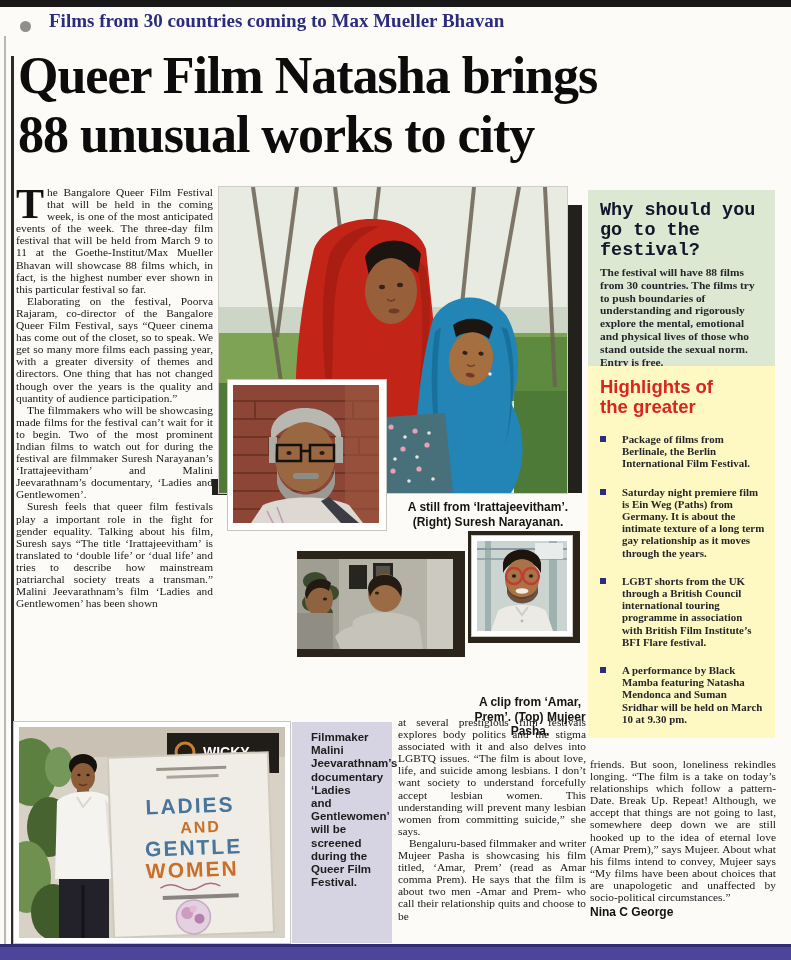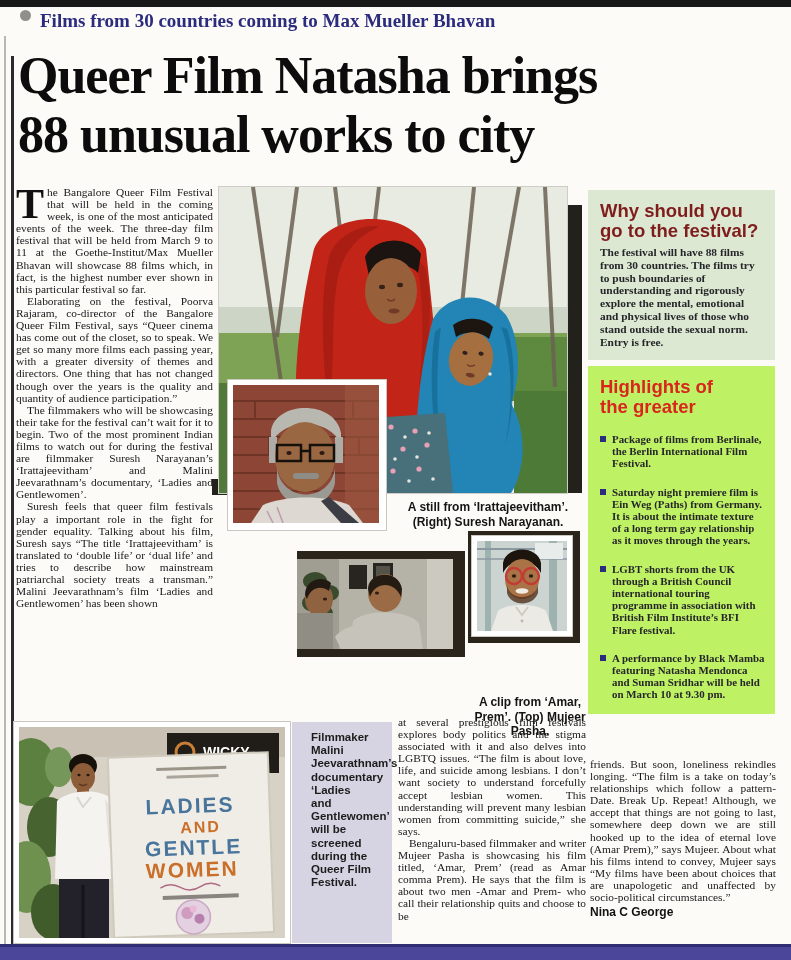--- a/index.html
+++ b/index.html
@@ -5,21 +5,21 @@
   html,body{margin:0;padding:0;background:#9a9a9a;}
   .page{position:relative;width:791px;height:960px;background:#fcfbf7;overflow:hidden;
         font-family:"Liberation Serif",serif;color:#1a1a1a;}
   .abs{position:absolute;}
   
   .topbar{left:0;top:0;width:791px;height:7px;background:#181818;}
   .thinrule{left:4px;top:36px;width:2px;height:908px;background:#b9b7b2;}
   .darkrule{left:11px;top:56px;width:3px;height:888px;background:#2b2b2b;}
   .footerbar{left:0;top:944px;width:791px;height:16px;border-top:3px solid #322d73;box-sizing:border-box;}
   
-  .kicker{left:20px;top:10px;width:740px;display:flex;align-items:flex-start;gap:9px;}
+  .kicker{left:20px;top:10px;width:740px;display:flex;align-items:flex-end;gap:18px;}
   .kicker .dot{width:11px;height:11px;border-radius:50%;background:#8f8f8c;flex:0 0 auto;}
   .kicker .ktext{font-weight:bold;font-size:19px;letter-spacing:0;color:#2c2c7e;font-family:"Liberation Serif",serif;}
   .headline{left:18px;top:46px;width:755px;font-weight:bold;font-size:52px;line-height:59px;
             letter-spacing:-1px;color:#0c0c0c;}
   
   .bodycol{text-align:justify;font-size:11.4px;line-height:12.1px;color:#17171a;}
   .bodycol p{margin:0;}
   .bodycol p.ind{text-indent:11px;}
   .dropcap{float:left;font-size:42px;line-height:34px;padding:1px 3px 0 0;font-weight:bold;color:#111;}
   .leftcol{left:16px;top:186px;width:197px;}
@@ -31,21 +31,21 @@
   .shadow{background:#23211b;}
   .whiteborder{box-sizing:border-box;border:5px solid #fff;outline:1px solid #c9c7c0;background:#fff;}
   .caption{font-family:"Liberation Sans",sans-serif;font-weight:bold;font-size:12px;line-height:14.5px;color:#141414;text-align:center;}
   
   .railbox{box-sizing:border-box;width:187px;padding:11px 10px 12px 12px;}
   .why{left:588px;top:190px;background:#dce8d2;}
   .hl{left:588px;top:366px;background:#f6e8c4;}
   .railtitle{font-family:"Liberation Sans",sans-serif;font-weight:bold;font-size:18.5px;line-height:20px;color:#d9251d;}
   .railbody{font-weight:bold;font-size:11.4px;line-height:12.8px;color:#26262a;text-align:left;margin-top:5px;}
   .hl ul{list-style:none;margin:7px 0 0 0;padding:0;}
-  .hl li{display:flex;gap:6px;margin:16px 0 1px 0;}
+  .hl li{display:flex;gap:16px;margin:16px 0 1px 0;}
   .hl .sq{flex:0 0 auto;width:6px;height:6px;background:#2c2c7e;margin-top:3px;}
   .hl .ltxt{font-weight:bold;font-size:10.9px;line-height:12.2px;color:#26262a;}
   
   .postercap{left:292px;top:722px;width:100px;height:221px;background:#d6d4e3;box-sizing:border-box;
              padding:9px 19px;font-family:"Liberation Sans",sans-serif;font-weight:bold;
              font-size:11.5px;line-height:13.2px;color:#1c1c1c;}
   svg{display:block;}
 </style>
 </head>
 <body>
@@ -62,21 +62,21 @@
   </div>
 
   <div class="abs headline">
     <div>Queer Film Natasha brings</div>
     <div>88 unusual works to city</div>
   </div>
 
   <div class="abs bodycol leftcol">
     <p><span class="dropcap">T</span><span>he Bangalore Queer Film Festival that will be held in the coming week, is one of the most anticipated events of the week. The three-day film festival that will be held from March 9 to 11 at the Goethe-Institut/Max Mueller Bhavan will showcase 88 films which, in fact, is the highest number ever shown in this particular festival so far.</span></p>
     <p class="ind">Elaborating on the festival, Poorva Rajaram, co-director of the Bangalore Queer Film Festival, says “Queer cinema has come out of the closet, so to speak. We get so many more films each passing year, with a greater diversity of themes and directors. One thing that has not changed though over the years is the quality and quantity of audience participation.”</p>
-    <p class="ind">The filmmakers who will be showcasing their take for the festival can’t wait for it to begin. Two of the most prominent Indian films to watch out for during the festival are filmmaker Suresh Narayanan’s ‘Irattajeevitham’ and Malini Jeevarathnam’s documentary, ‘Ladies and Gentlewomen’.</p>
+    <p class="ind">The filmmakers who will be showcasing made films for the festival can’t wait for it to begin. Two of the most prominent Indian films to watch out for during the festival are filmmaker Suresh Narayanan’s ‘Irattajeevitham’ and Malini Jeevarathnam’s documentary, ‘Ladies and Gentlewomen’.</p>
     <p class="ind">Suresh feels that queer film festivals play a important role in the fight for gender equality. Talking about his film, Suresh says “The title ‘Irattajeevitham’ is translated to ‘double life’ or ‘dual life’ and tries to describe how mainstream patriarchal society treats a transman.” Malini Jeevarathnam’s film ‘Ladies and Gentlewomen’ has been shown</p>
   </div>
 
   <div class="abs shadow" style="left:568px;top:205px;width:14px;height:288px;"></div>
   <div class="abs shadow" style="left:212px;top:479px;width:52px;height:16px;"></div>
   <div class="abs photoframe" style="left:218px;top:186px;width:350px;height:308px;">
     <svg width="348" height="306" viewBox="0 0 348 306">
       <rect width="348" height="306" fill="#e7ebe2"></rect>
       <rect y="120" width="348" height="26" fill="#cdd6c6"></rect>
       <rect y="146" width="348" height="54" fill="#7fa355"></rect>
@@ -242,25 +242,25 @@
       </g>
       <path d="M14,90 L21,70 C30,62 60,62 69,70 L76,90 Z" fill="#eceae4"></path>
       <path d="M39,66 L45,74 L51,66" fill="none" stroke="#cfccc4" stroke-width="2"></path>
       <circle cx="45" cy="80" r="1.4" fill="#b9b6ae"></circle>
     </svg>
   </div>
 
   <div class="abs caption" style="left:472px;top:651px;width:116px;margin-top:44px;">A clip from ‘Amar, Prem’. (Top) Mujeer Pasha.</div>
 
   <div class="abs railbox why" style="background: rgb(220, 232, 210);">
-    <div class="railtitle" style="color: #7f1d1d;">Why should you go to the festival?</div>
+    <div class="railtitle" style="color: #0f172a; font-family: Liberation Mono, monospace;">Why should you go to the festival?</div>
     <div class="railbody">The festival will have 88 films from 30 countries. The films try to push boundaries of understanding and rigorously explore the mental, emotional and physical lives of those who stand outside the sexual norm. Entry is free.</div>
   </div>
 
-  <div class="abs railbox hl" style="background: #bef264;">
+  <div class="abs railbox hl" style="background: #fef9c3;">
     <div class="railtitle" style="color: rgb(217, 37, 29);">
       <div>Highlights of</div>
       <div>the greater</div>
     </div>
     <ul>
       <li>
           <span class="sq"></span>
           <span class="ltxt">Package of films from Berlinale, the Berlin International Film Festival.</span>
         </li>
       <li>

